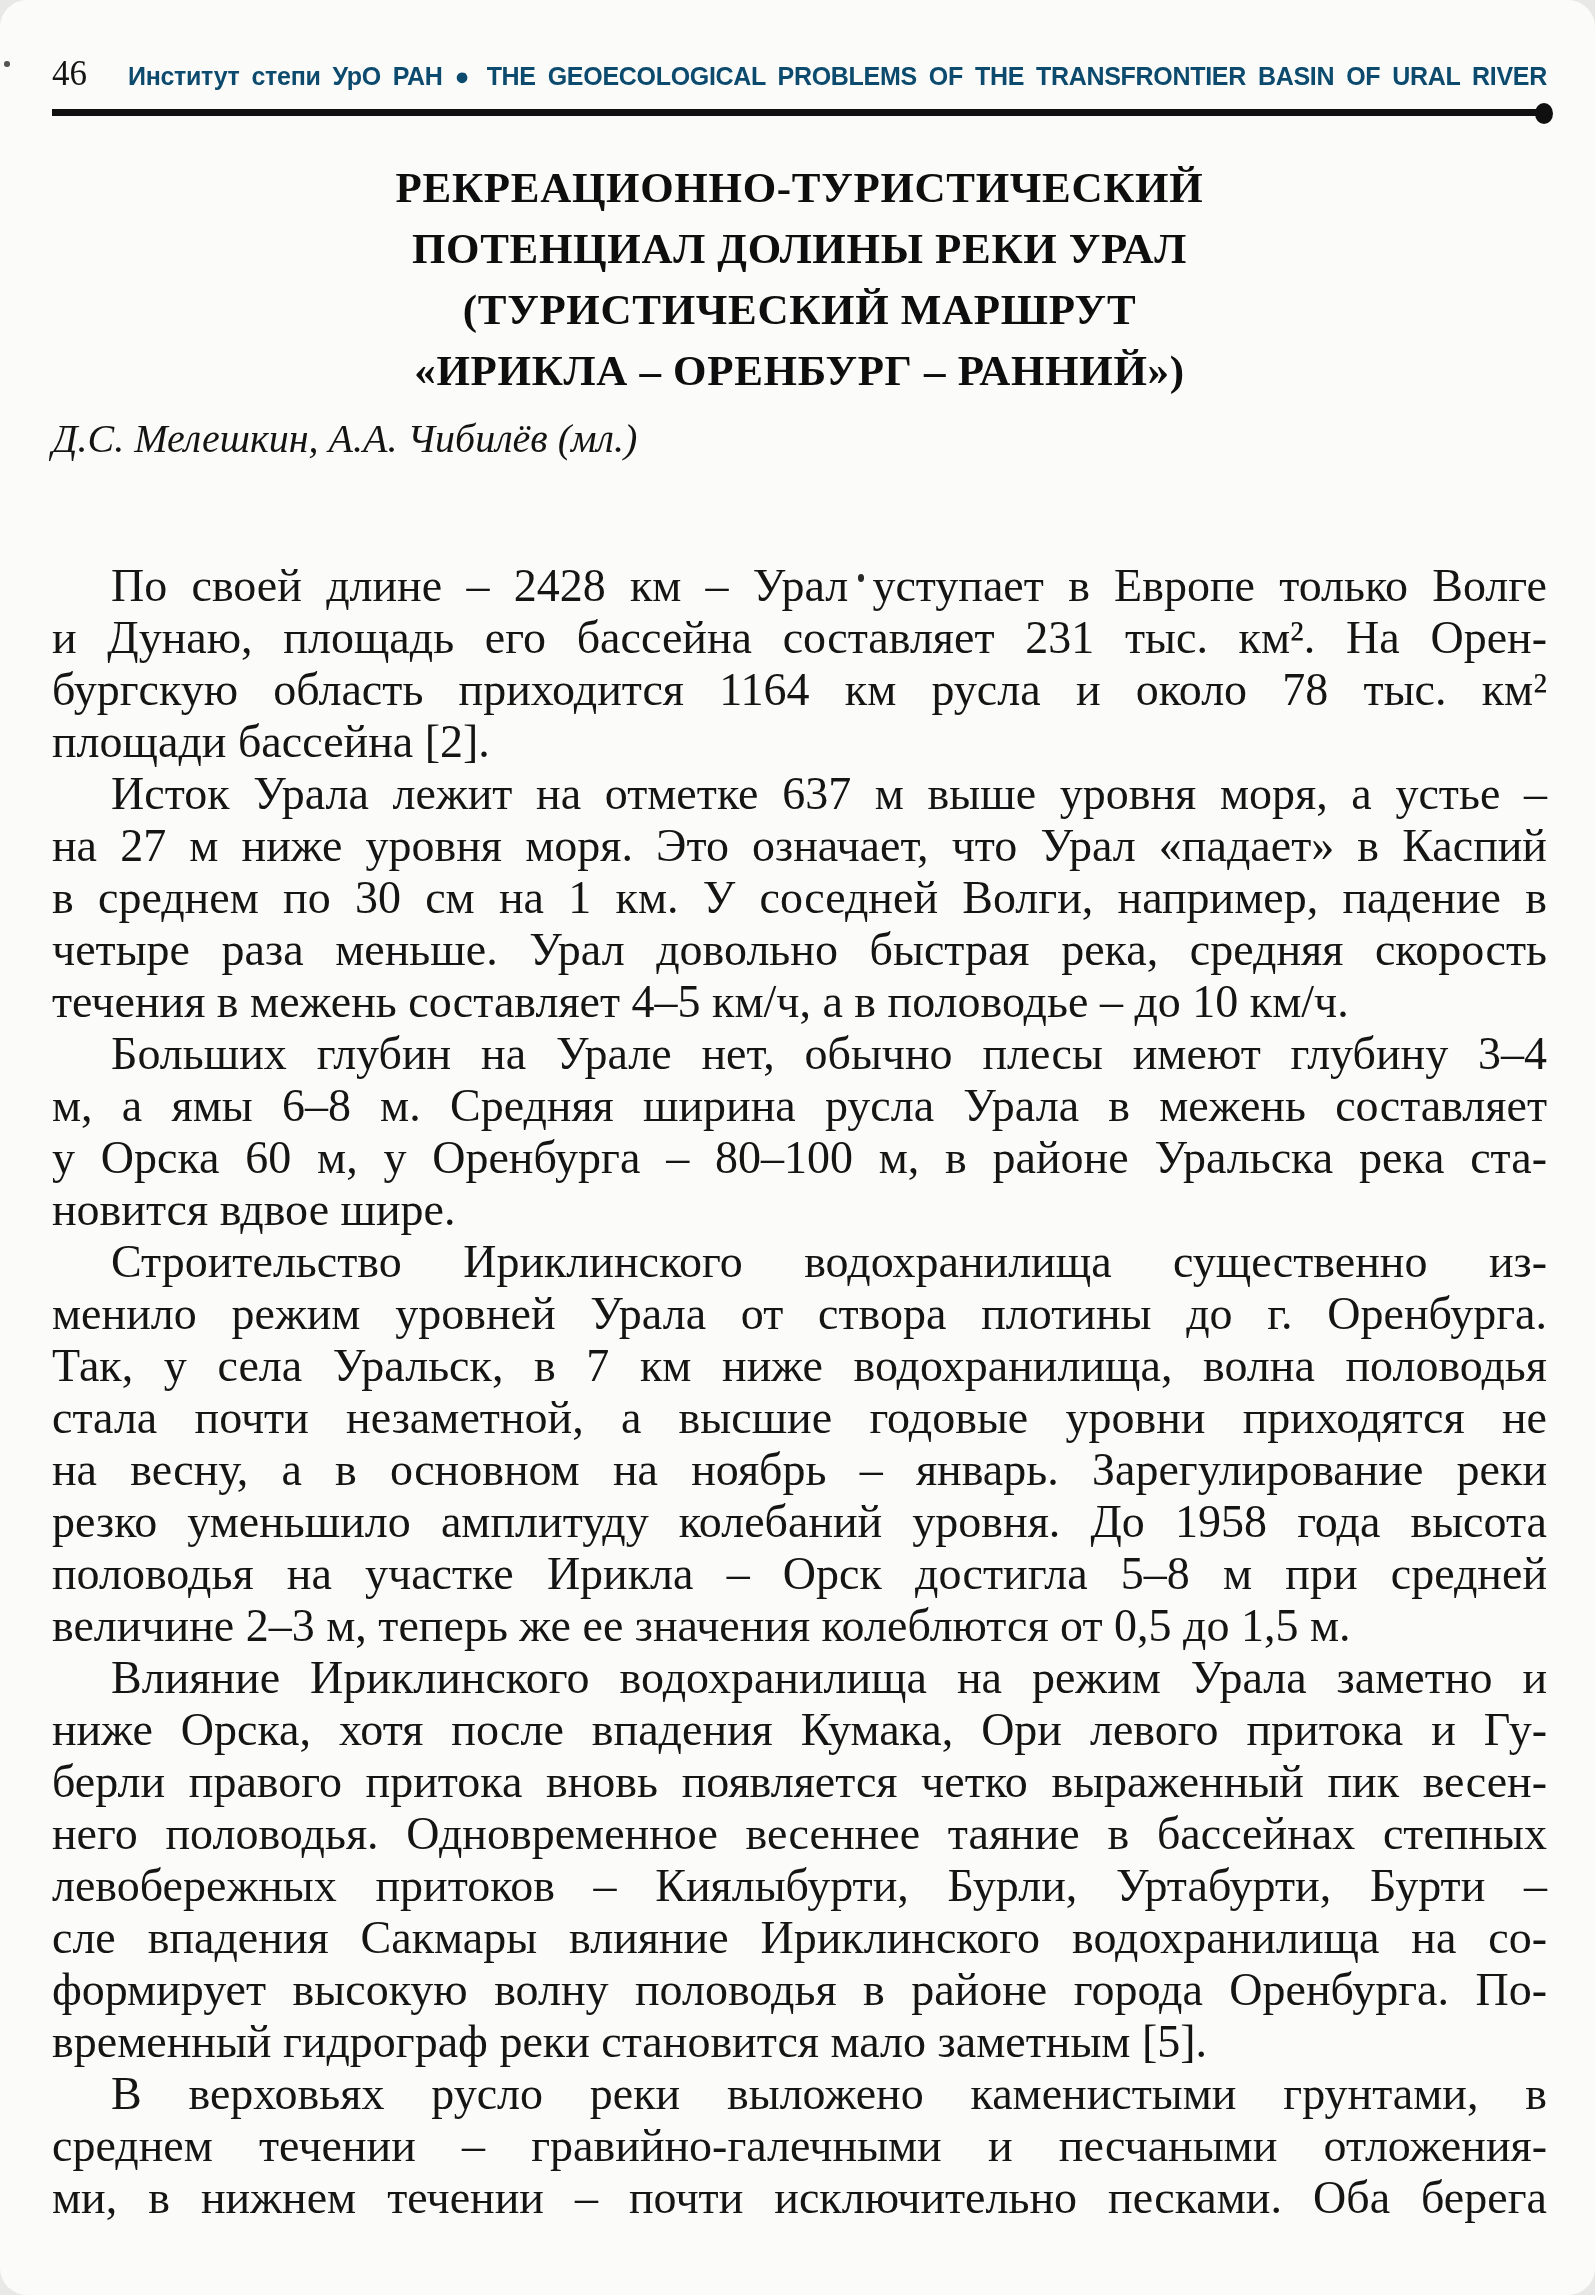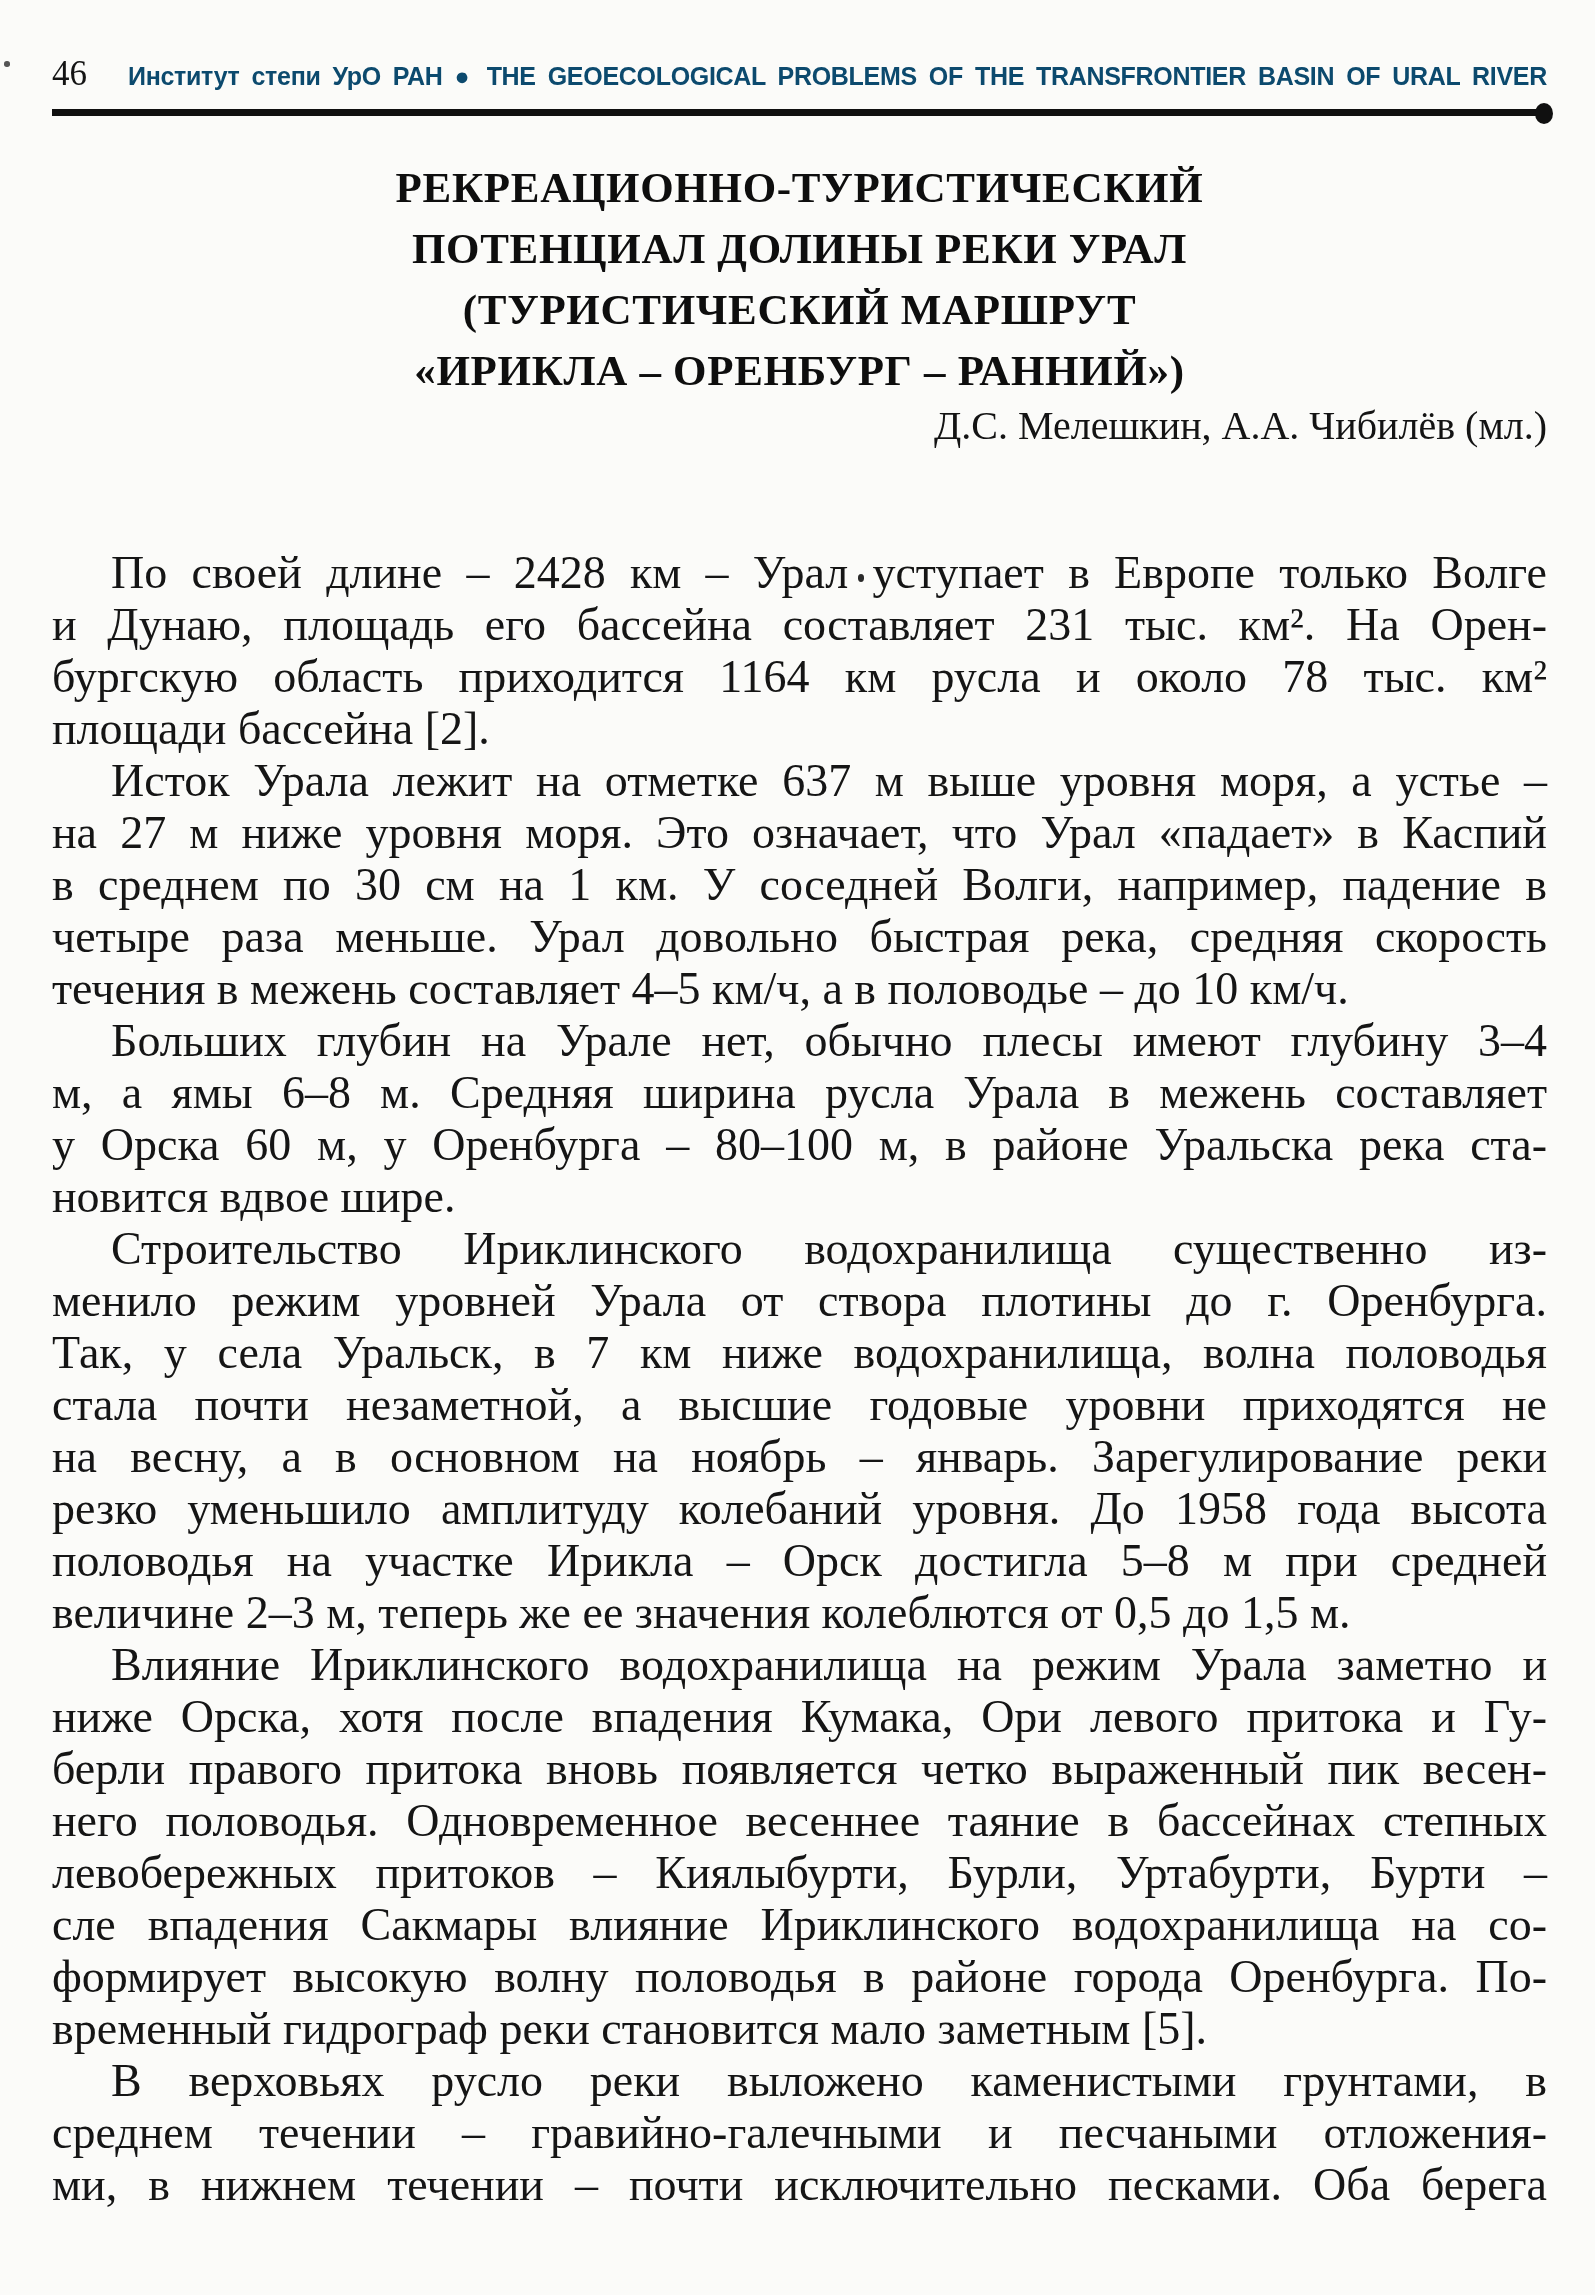--- a/index.html
+++ b/index.html
@@ -7,20 +7,21 @@
     position: relative;
     width: 1595px;
     height: 2295px;
     margin: 0 auto;
     background: #fbfbf9;
     box-sizing: border-box;
     padding: 0 48px 0 52px;
     overflow: hidden;
     color: #141414;
     font-family: "Liberation Serif", serif;
+    border-radius: 27px;
   }
 
   
   .header {
     padding-top: 56px;
     display: flex;
     align-items: baseline;
   }
   .page-num {
     font-family: "Liberation Serif", serif;
@@ -63,22 +64,23 @@
     margin-top: 41px;
     text-align: center;
     font-weight: 700;
     font-size: 43px;
     line-height: 61px;
     letter-spacing: 0.7px;
     color: #0e0e0e;
   }
 
   .authors {
-    margin-top: 5px;
-    text-align: right;
+    margin-top: 18px;
+    text-align: left;
+    font-style: italic;
     font-size: 40px;
     line-height: 39px;
   }
   .affiliation {
     margin-top: 12.6px;
     text-align: center;
     font-size: 40px;
     line-height: 39px;
   }
 

